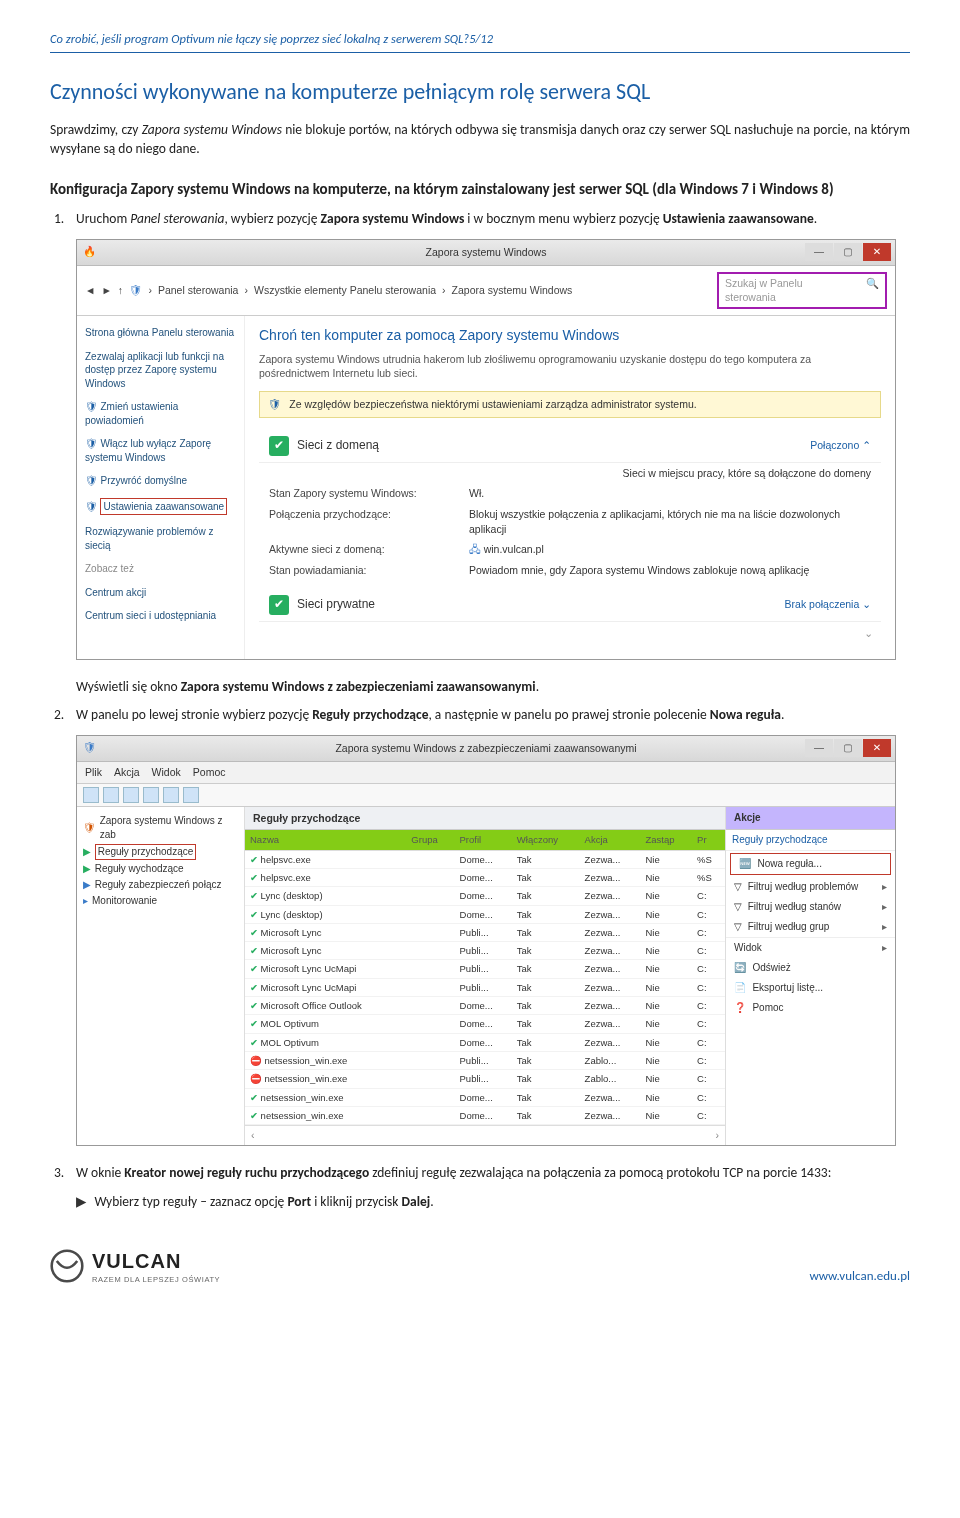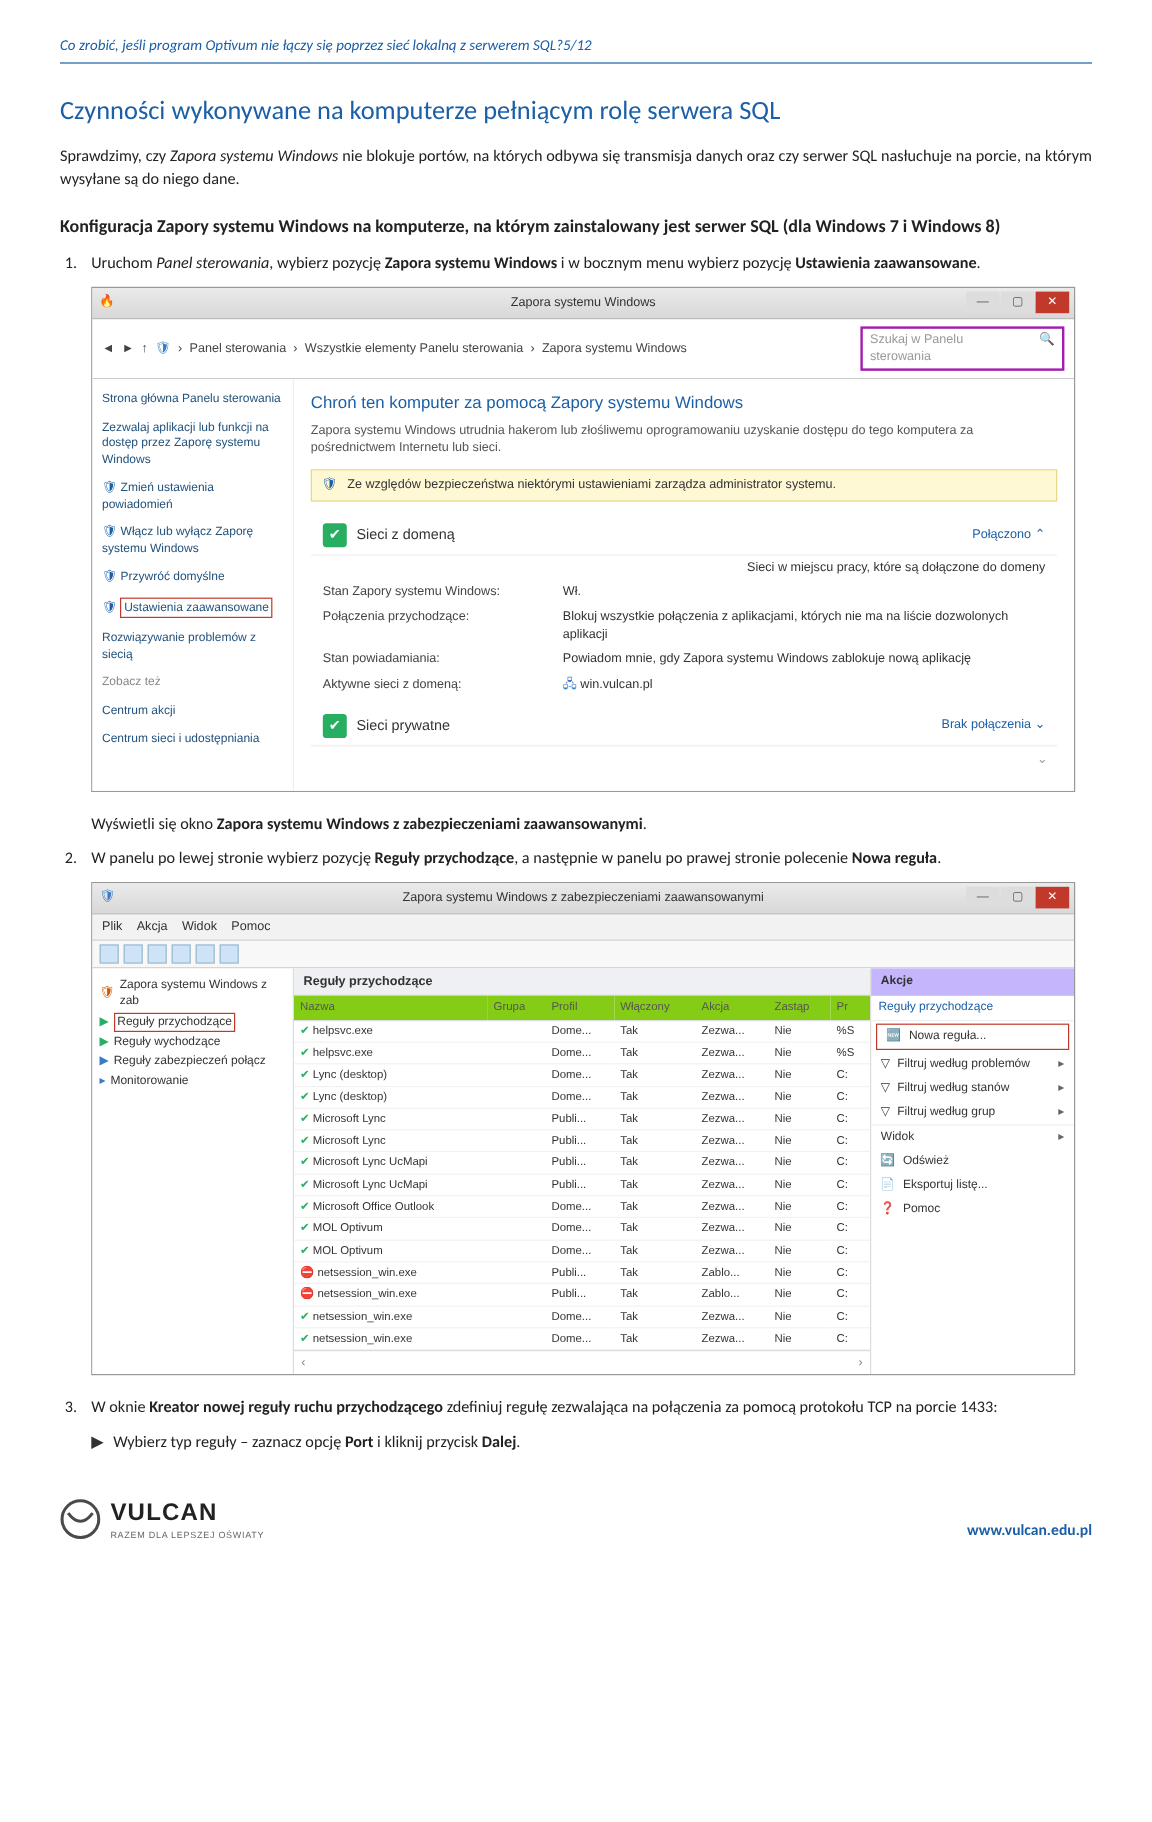--- a/index.html
+++ b/index.html
@@ -168,21 +168,21 @@
   .sub-item .pt { color:#333; }
   .footer {
     display:flex; justify-content:space-between; align-items:flex-end;
     margin-top:28px; border-top:1px solid #ccc0; padding-top:6px;
   }
   .logo { display:flex; align-items:center; gap:8px; }
   .logo svg { width:34px; height:34px; }
   .logo .txt { font-family: Arial,sans-serif; }
   .logo .txt .big { font-size:20px; font-weight:700; color:#222; letter-spacing:1px;}
   .logo .txt .small { font-size:7.5px; color:#666; letter-spacing:0.6px;}
-  .url { color:#1b5fa6; font-weight:700; font-size:13px;}
+  .url { color:#1b5fa6; font-weight:400; font-size:13px;}
   .scroll-end { text-align:right; color:#999; padding:4px 8px;}
 </style>
 </head>
 <body>
 
 <div class="header-line">
   <span>Co zrobić, jeśli program Optivum nie łączy się poprzez sieć lokalną z serwerem SQL?</span>
   <span>5/12</span>
 </div>
 
@@ -258,26 +258,26 @@
         </div>
       <div class="kv">
           <span class="k">Stan Zapory systemu Windows:</span>
           <span class="v">Wł.</span>
         </div>
       <div class="kv">
           <span class="k">Połączenia przychodzące:</span>
           <span class="v">Blokuj wszystkie połączenia z aplikacjami, których nie ma na liście dozwolonych aplikacji</span>
         </div>
       <div class="kv">
+          <span class="k">Aktywne sieci z domeną:</span>
+          <span class="v"><span style="color:#3a7bc8">🖧 </span><span>win.vulcan.pl</span></span>
+        </div>
+      <div class="kv">
           <span class="k">Stan powiadamiania:</span>
           <span class="v">Powiadom mnie, gdy Zapora systemu Windows zablokuje nową aplikację</span>
-        </div>
-      <div class="kv">
-          <span class="k">Aktywne sieci z domeną:</span>
-          <span class="v"><span style="color:#3a7bc8">🖧 </span><span>win.vulcan.pl</span></span>
         </div>
       <div class="net-row" style="margin-top:8px">
         <div class="title">
             <span class="green">✔</span>
             <span>Sieci prywatne</span>
           </div>
         <div class="status"><span>Brak połączenia</span> ⌄</div>
       </div>
       <div class="scroll-end">⌄</div>
     </div>

